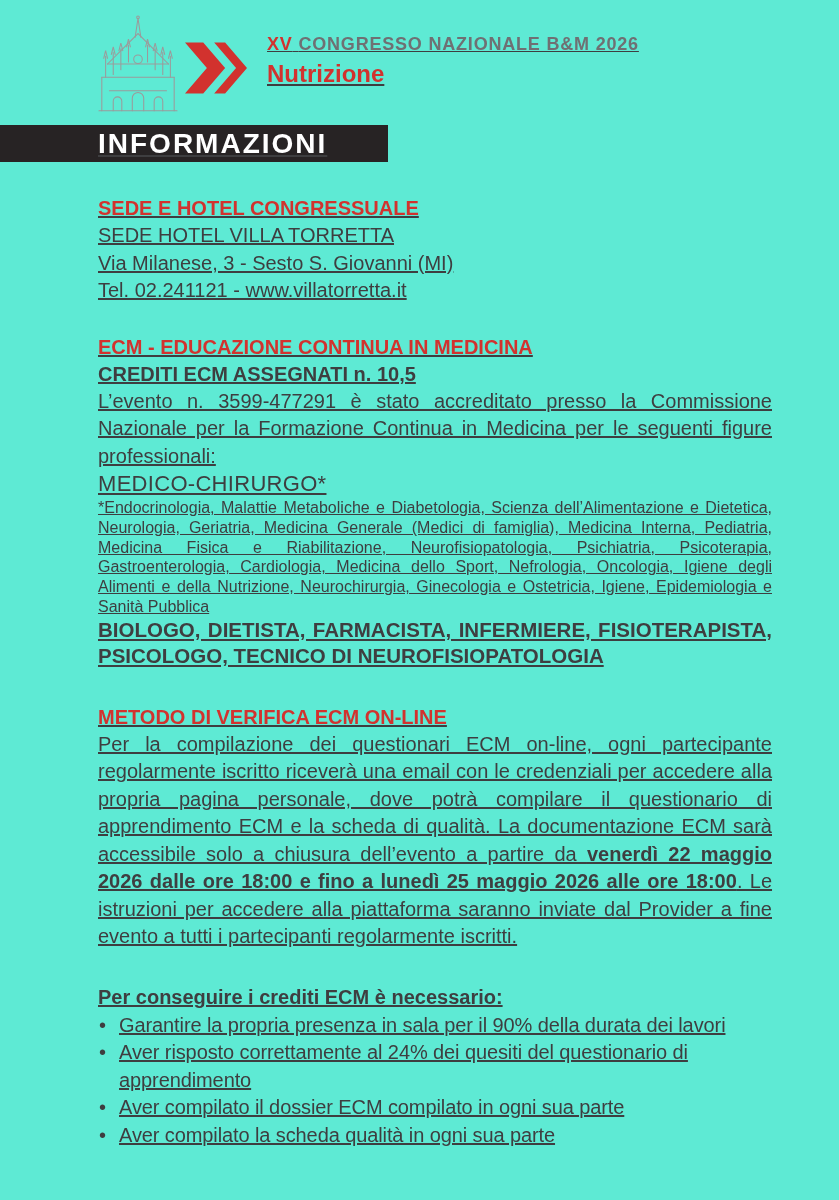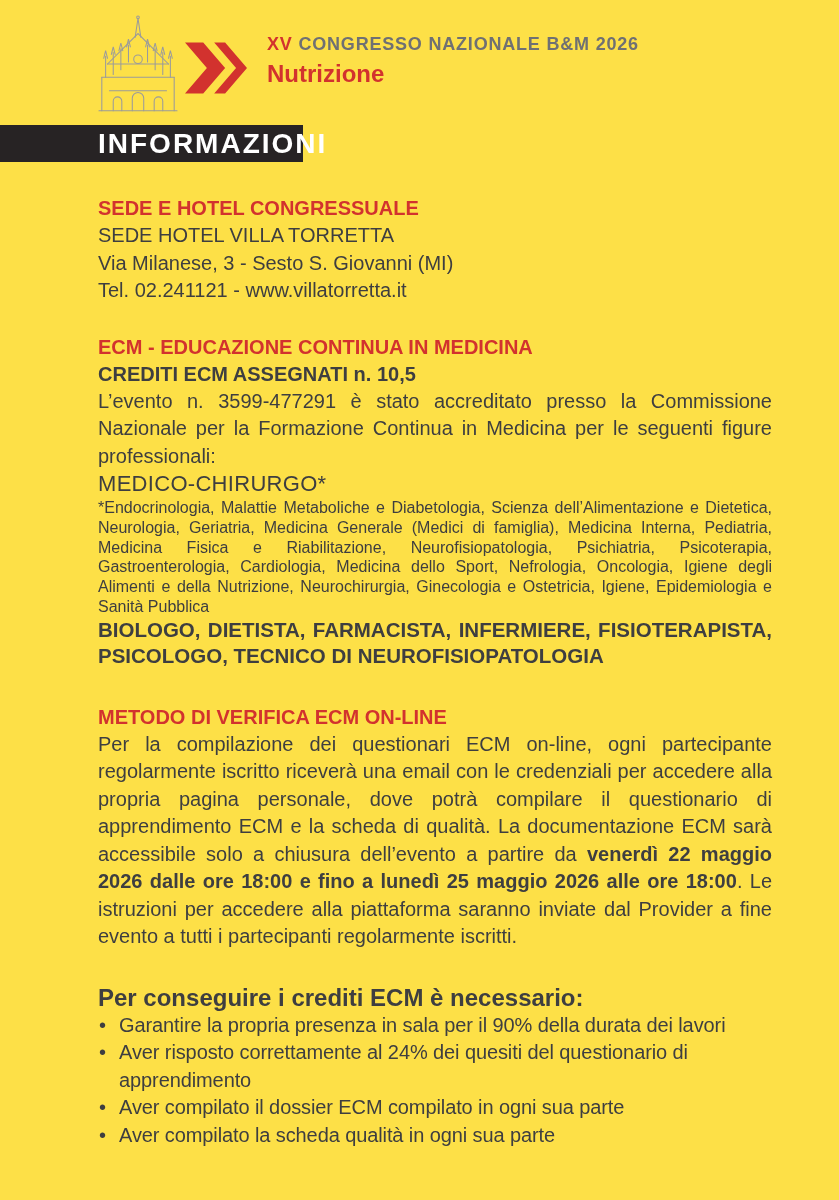--- a/index.html
+++ b/index.html
@@ -1,54 +1,55 @@
 <!DOCTYPE html>
 <html><head>
 <meta charset="utf-8">
 <style>
   * { margin:0; padding:0; box-sizing:border-box; }
   html,body { background:#ffffff; }
   .page {
     position:relative;
     width:839px; height:1200px;
-    background:#fde047;
+    background:#5eead4;
     font-family:"Liberation Sans", sans-serif;
     color:#3e3e40;
     overflow:hidden;
+    text-decoration:underline;
   }
   
   .header { display:flex; align-items:flex-start; padding:14px 0 0 98px; }
   .logo-duomo { width:80px; height:100px; flex:0 0 auto; }
   .chevrons { width:62px; height:52px; margin:28px 0 0 7px; flex:0 0 auto; }
   .header-text { margin:20px 0 0 20px; }
   .ht-line1 { font-size:18px; font-weight:700; letter-spacing:0.8px; color:#6f7073; white-space:nowrap; }
   .ht-line1 .xv { color:#d2322e; }
   .ht-line2 { margin-top:6px; font-size:24px; font-weight:700; color:#d2322e; line-height:25px; }
   .ht-line3 { font-size:24px; font-weight:700; color:#d2322e; line-height:26px; }
   .ht-line3 .prefix { color:#6f7073; font-weight:400; }
   
   .banner {
-    margin-top:11px; width:303px; height:37px; line-height:37px;
+    margin-top:11px; width:388px; height:37px; line-height:37px;
     background:#272324; color:#ffffff;
     font-size:28px; font-weight:700; letter-spacing:2px;
     padding-left:98px; white-space:nowrap;
   }
   
   .content { padding:0 67px 0 98px;margin-top:22px; }
   .section-heading { font-size:20px; font-weight:700; color:#d2322e; line-height:27px; }
   .venue { margin-top:33px; }
   .venue-line { font-size:20px; line-height:27.5px; }
   .ecm { margin-top:29px; }
   .credits { font-size:20px; font-weight:700; line-height:27px; }
   .para-justify { font-size:20px; line-height:27.5px; text-align:justify; }
   .prof-main { font-size:22px; line-height:28px; letter-spacing:0.3px; }
   .footnote { font-size:16px; line-height:19.8px; text-align:justify; }
   .prof-other { font-size:20.5px; font-weight:700; line-height:26.5px; text-align:justify; }
   .metodo { margin-top:34px; }
-  .req-heading { margin-top:33px; font-size:24px; font-weight:700; line-height:27px; }
+  .req-heading { margin-top:33px; font-size:20px; font-weight:700; line-height:27px; }
   .bullets { list-style:none; margin-top:1px; }
   .bullets li { position:relative; padding-left:21px; font-size:20px; line-height:27.5px; letter-spacing:-0.1px; }
   .bullet-char { position:absolute; left:1px; }
   .bold-inline { font-weight:700; }
 </style>
 </head>
 <body>
 
 <div class="page">
 

